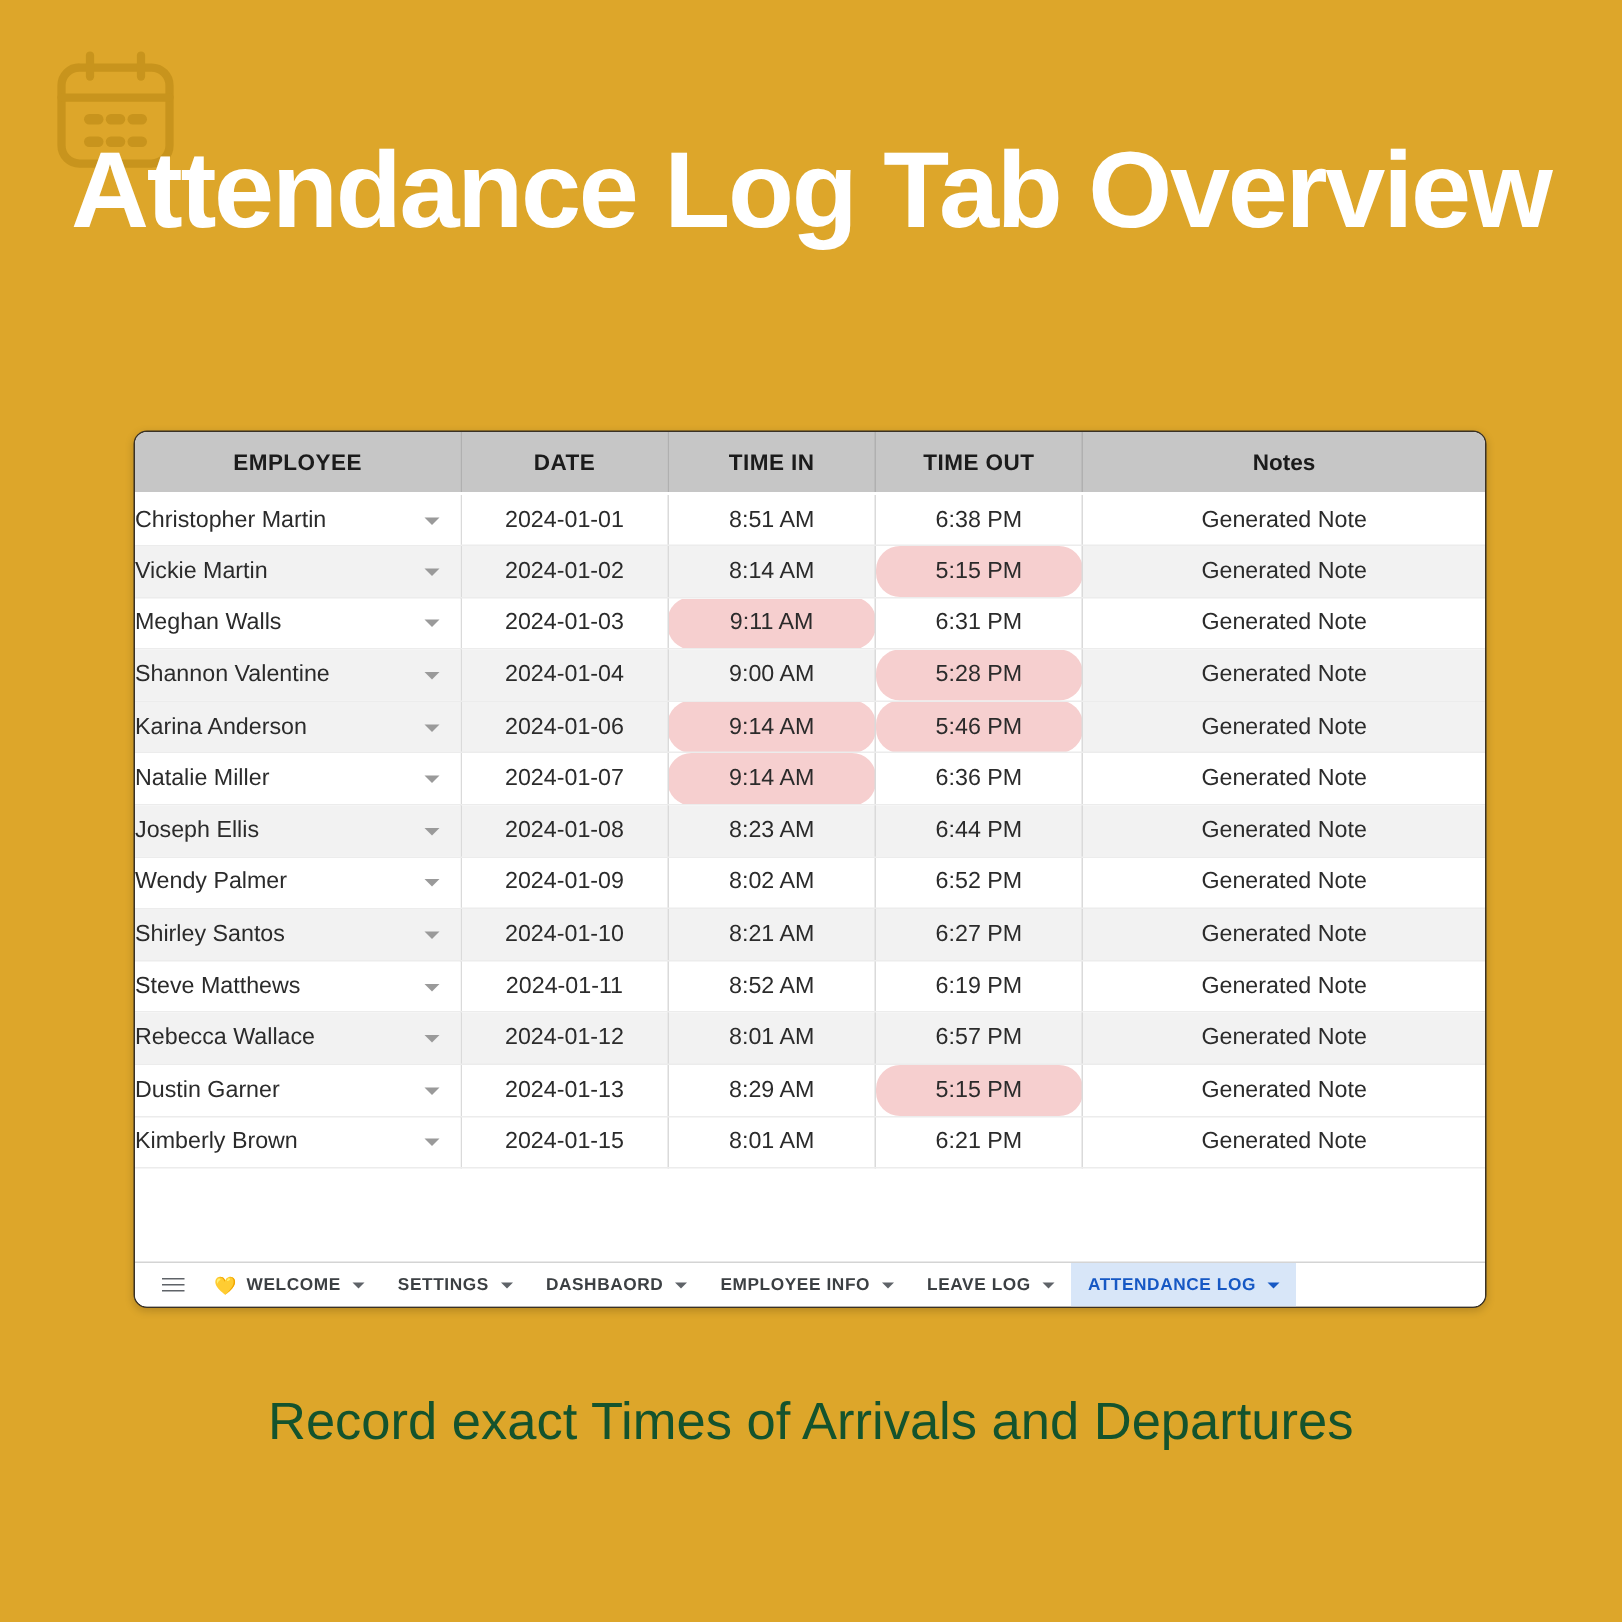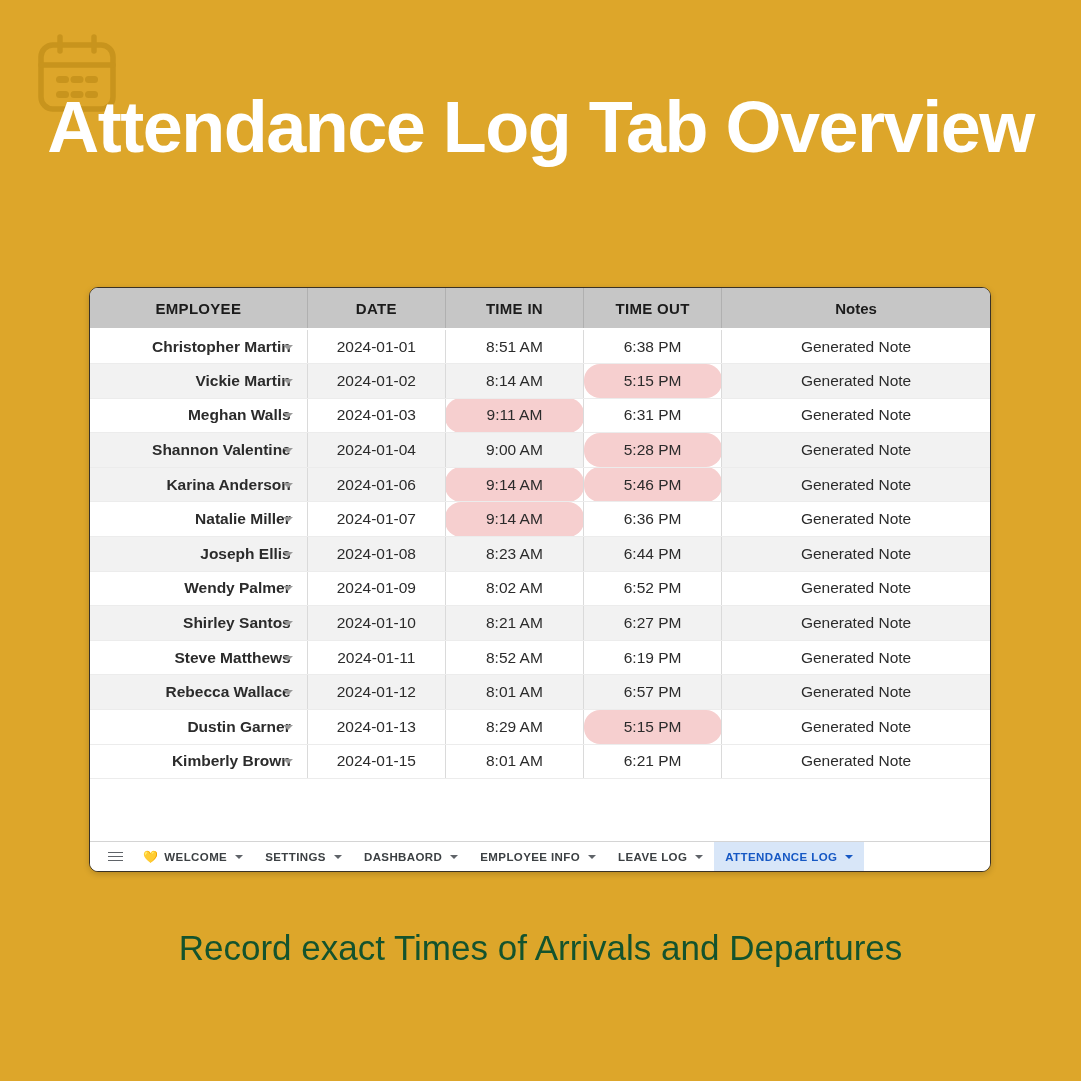--- a/index.html
+++ b/index.html
@@ -109,23 +109,22 @@
 
   tbody tr.even td { background: #f2f2f2; }
   tbody tr.odd  td { background: #ffffff; }
 
   tbody td.hl, tbody tr.even td.hl, tbody tr.odd td.hl { background: #f6cfcf; border-radius: 16px; }
 
   
   td.emp-cell { position: relative; }
   td.emp-cell .emp-name {
     display: block;
-    text-align: right;
+    text-align: left;
     padding-right: 16px;
-    font-weight: bold;
   }
   td.emp-cell .caret {
     position: absolute;
     right: 14px;
     top: 50%;
     margin-top: -2px;
     width: 0; height: 0;
     border-left: 5px solid transparent;
     border-right: 5px solid transparent;
     border-top: 5px solid #9a9a9a;

